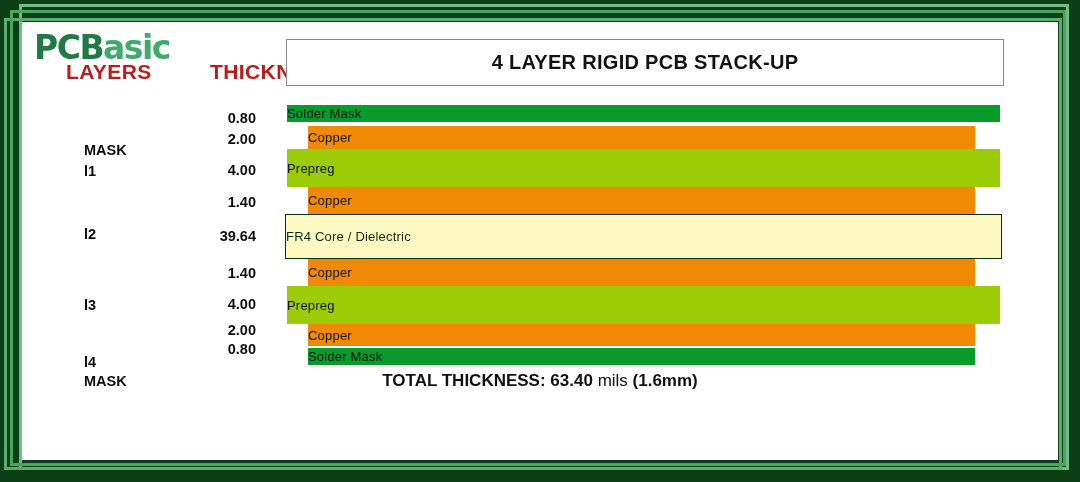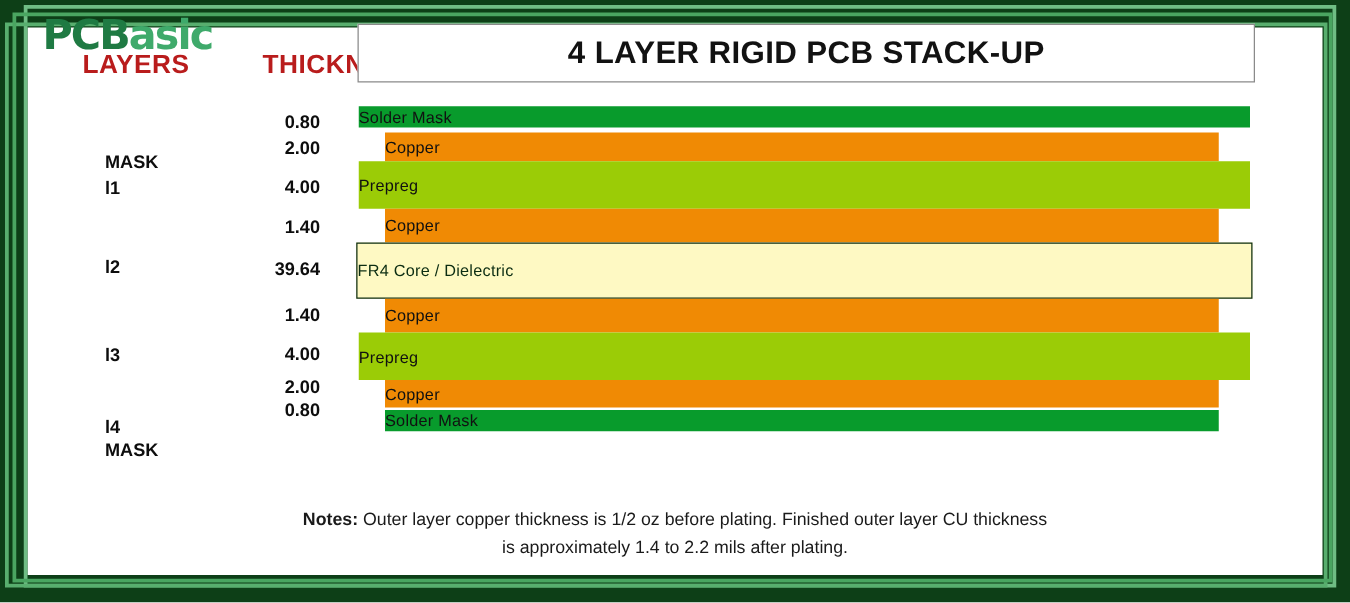--- a/index.html
+++ b/index.html
@@ -38,21 +38,21 @@
   .frame-line.c { left: 4px;   top: 18px;  width: 1058px; height: 452px; border-color: #58ae6e; }
   .frame-mask-white {
     position: absolute;
     left: 28px; top: 28px; width: 1024px; height: 426px;
     background: #ffffff;
   }
 
   
   #content {
     position: absolute;
-    left: 28px; top: 17px;
+    left: 28px; top: 37px;
     width: 1024px; height: 426px;
   }
 
   
   #logo {
     position: absolute;
     left: 6px; top: -6px;
     font-family: "DejaVu Sans", sans-serif;
     font-size: 33px;
     font-weight: bold;
@@ -80,21 +80,21 @@
     position: absolute;
     left: 258px; top: 2px;
     width: 718px; height: 47px;
     background: #ffffff;
     border: 1.5px solid #8a8a8a;
     display: flex;
     align-items: center;
     justify-content: center;
   }
   #title-text {
-    font-size: 25px;
+    font-size: 20px;
     font-weight: bold;
     color: #121212;
     letter-spacing: 0.3px;
     white-space: nowrap;
   }
 
   
   .row-label, .row-thick {
     position: absolute;
     font-size: 14.5px;
@@ -208,19 +208,19 @@
           <span>Prepreg</span>
         </div>
         <div class="bar" style="top: 287px; height: 22px; left: 280px; width: 667px; background: rgb(240, 138, 4);">
           <span>Copper</span>
         </div>
         <div class="bar" style="top: 311px; height: 17px; left: 280px; width: 667px; background: rgb(8, 155, 44);">
           <span>Solder Mask</span>
         </div>
       </div>
 
-
-    <div id="notes"><span class="nlabel">Notes:</span>
-      <span>Outer layer copper thickness is 1/2 oz before plating. Finished outer layer CU thickness</span>
-      <span class="nline2">is approximately 1.4 to 2.2 mils after plating.</span></div>
+    <div id="total"><span>TOTAL THICKNESS: 63.40</span>
+      <span class="unit">mils</span>
+      <span>(1.6mm)</span></div>
+
 
   </div>
 </div>
 
 </body></html>

